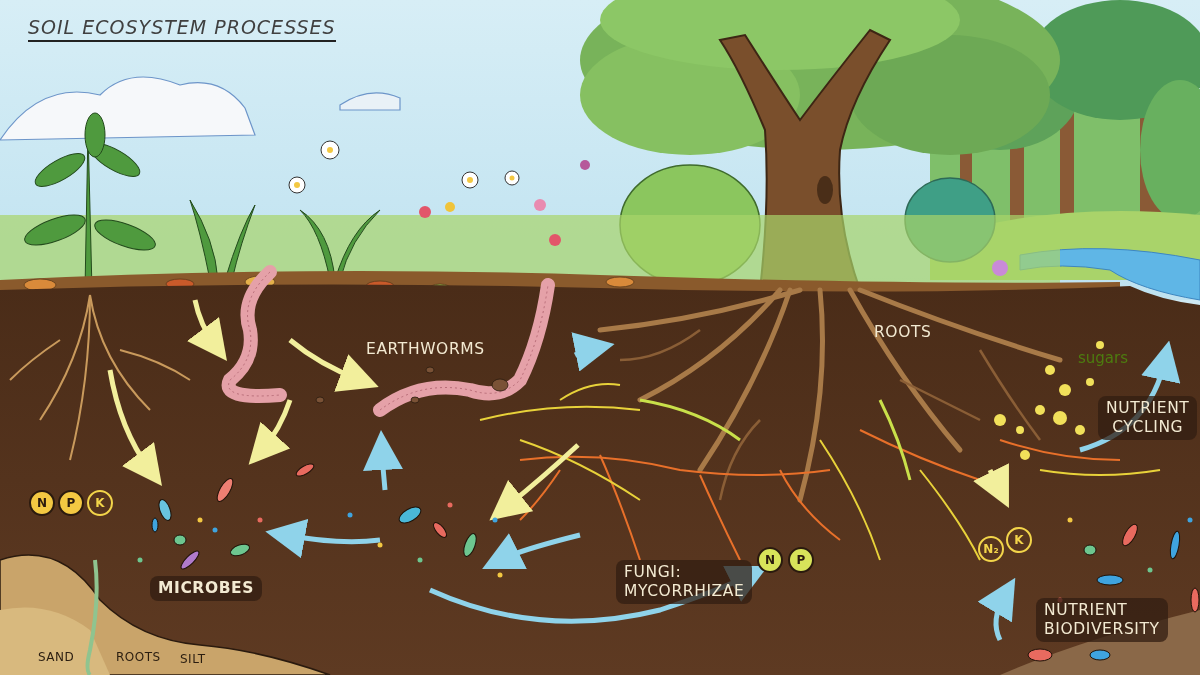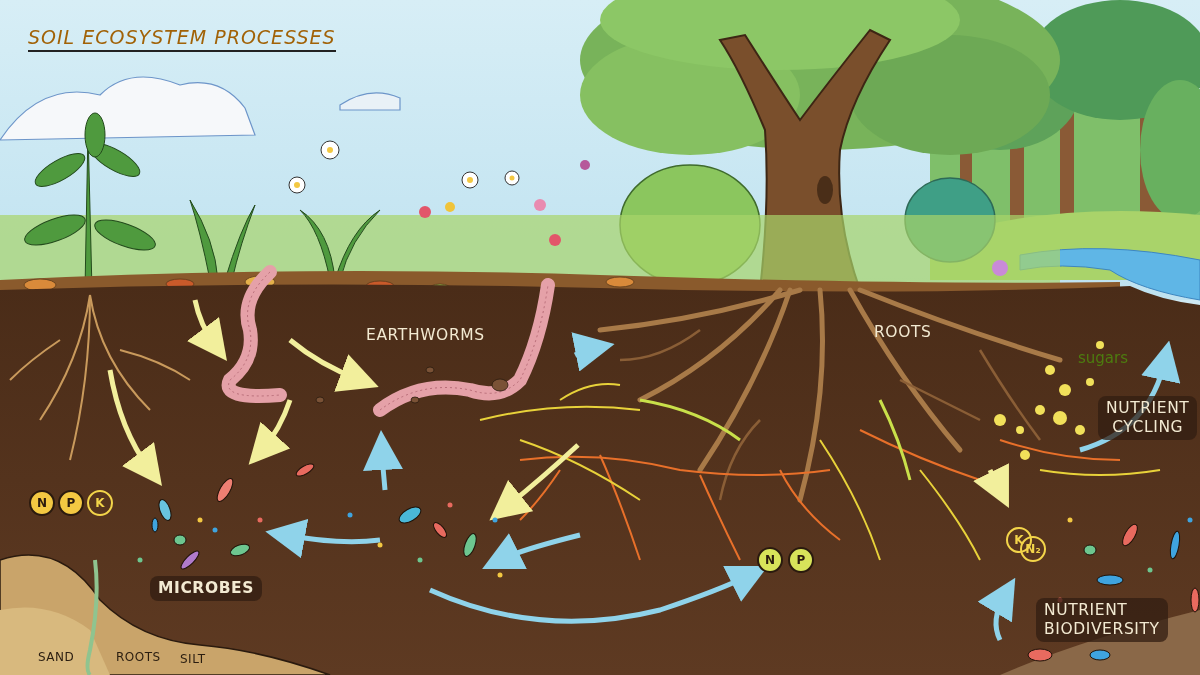--- a/index.html
+++ b/index.html
@@ -1,19 +1,19 @@
 <!DOCTYPE html>
 <html><head>
 <meta charset="utf-8">
 <style>
   html,body{margin:0;padding:0;}
   body{width:1200px;height:675px;overflow:hidden;font-family:"DejaVu Sans",sans-serif;background:#cfe9f3;}
   .scene{position:relative;width:1200px;height:675px;overflow:hidden;}
   svg.bg{position:absolute;left:0;top:0;}
-  .title{position:absolute;left:28px;top:26px;font-family:"DejaVu Sans",sans-serif;font-style:italic;font-size:19px;letter-spacing:1px;color:#a16207;border-bottom:2px solid #222;padding-bottom:2px;}
+  .title{position:absolute;left:28px;top:16px;font-family:"DejaVu Sans",sans-serif;font-style:italic;font-size:19px;letter-spacing:1px;color:#404040;border-bottom:2px solid #222;padding-bottom:2px;}
   .label{position:absolute;color:#f3ead2;font-size:15.5px;letter-spacing:0.6px;line-height:19px;text-align:left;padding:3px 8px;border-radius:8px;background:rgba(50,30,18,0.75);}
   .label.plain{background:none;}
   .label.center{text-align:center;}
   .sugars{position:absolute;left:1078px;top:349px;color:#4d7c0f;font-size:15px;}
   .nut{position:absolute;width:22px;height:22px;border-radius:50%;border:2px solid #2a1a0e;font-size:12px;font-weight:bold;text-align:center;line-height:22px;color:#2a1a0e;}
   .nut.yellow{background:#f3c842;}
   .nut.lime{background:#d8e35a;}
   .nut.ring{background:transparent;border-color:#f3d54a;color:#f3d54a;}
   .soil-lbl{position:absolute;color:#2a1d10;font-size:12px;letter-spacing:0.5px;}
 </style>
@@ -244,52 +244,56 @@
       <ellipse cx="430" cy="370" rx="4" ry="3"></ellipse>
       <ellipse cx="415" cy="400" rx="4" ry="3"></ellipse>
       <ellipse cx="320" cy="400" rx="4" ry="3"></ellipse>
     </g>
 
     <path d="M95,560 Q100,600 90,650 Q85,670 90,675" stroke="#8fc48f" stroke-width="4" fill="none"></path>
   </svg>
 
   <div class="title">SOIL ECOSYSTEM PROCESSES</div>
 
-  <div class="label plain" style="left:358px;top:323px;text-align:center;">
+  <div class="label plain" style="left:358px;top:337px;text-align:center;">
     <span>EARTHWORMS</span>
   </div>
 
   <div class="label plain" style="left:866px;top:320px;">
     <span>ROOTS</span>
   </div>
 
   <div class="sugars">sugars</div>
 
   <div class="label center" style="left:1098px;top:396px;">
     <div>NUTRIENT</div>
     <div>CYCLING</div>
   </div>
 
   <div class="label" style="left:150px;top:576px;font-weight:bold;">
     <span>MICROBES</span>
   </div>
 
 
+  <div class="label" style="left:616px;top:560px;">
+    <div>FUNGI:</div>
+    <div>MYCORRHIZAE</div>
+  </div>
 
   <div class="label" style="left:1036px;top:598px;">
     <div>NUTRIENT</div>
     <div>BIODIVERSITY</div>
   </div>
 
   <div class="nut yellow" style="left:29px;top:490px;">N</div>
   <div class="nut yellow" style="left:58px;top:490px;">P</div>
   <div class="nut ring" style="left:87px;top:490px;">K</div>
 
   <div class="nut lime" style="left:757px;top:547px;">N</div>
   <div class="nut lime" style="left:788px;top:547px;">P</div>
 
-  <div class="nut ring" style="left:978px;top:536px;margin-left:42px;">N₂</div>
+  <div class="nut ring" style="left:978px;top:536px;">N₂</div>
   <div class="nut ring" style="left:1006px;top:527px;">K</div>
 
   <div class="soil-lbl" style="left:38px;top:650px;">SAND</div>
   <div class="soil-lbl" style="left:116px;top:650px;">ROOTS</div>
   <div class="soil-lbl" style="left:180px;top:652px;">SILT</div>
 </div>
 
 </body></html>

